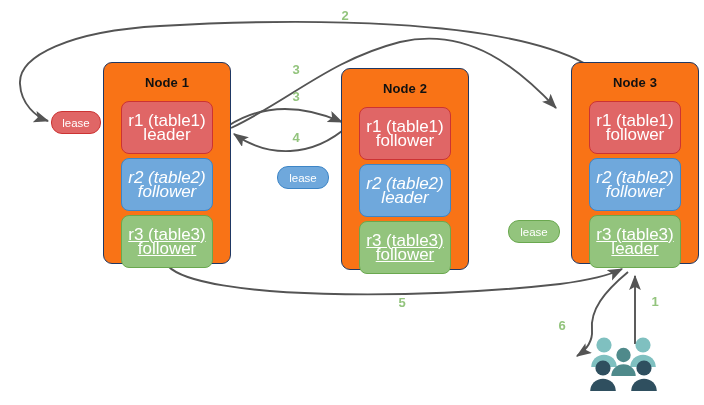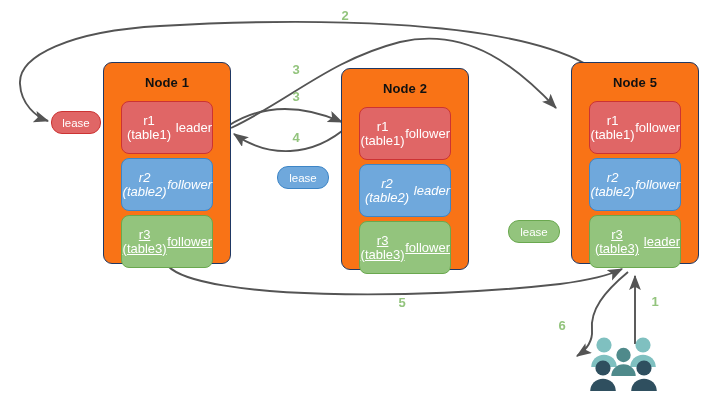--- a/index.html
+++ b/index.html
@@ -45,25 +45,25 @@
     letter-spacing: .1px;
   }
   .range-box {
     position: absolute;
     box-sizing: border-box;
     left: 17px;
     right: 17px;
     height: 53px;
     border-radius: 8px;
     display: flex;
-    flex-direction: row;
+    flex-direction: column;
     align-items: center;
     justify-content: center;
     color: #ffffff;
-    font-size: 13px;
+    font-size: 17px;
     line-height: 14px;
     text-align: center;
   }
   .range-r1 { background: #e06666; border: 1.6px solid #cc3333; }
   .range-r2 { background: #6fa8dc; border: 1.6px solid #3d85c6; font-style: italic; }
   .range-r3 { background: #93c47d; border: 1.6px solid #6aa84f; text-decoration: underline; }
   .range-box .ln { display: block; }
 
   .lease {
     position: absolute;
@@ -148,21 +148,21 @@
       <span class="ln">r2 (table2)</span>
       <span class="ln">leader</span>
     </div>
     <div class="range-box range-r3" style="top:152px;">
       <span class="ln">r3 (table3)</span>
       <span class="ln">follower</span>
     </div>
   </div>
 
   <div class="node-box" style="left:571px; top:62px; width:128px; height:202px;">
-    <div class="node-title">Node 5</div>
+    <div class="node-title">Node 3</div>
     <div class="range-box range-r1" style="top:38px;">
       <span class="ln">r1 (table1)</span>
       <span class="ln">follower</span>
     </div>
     <div class="range-box range-r2" style="top:95px;">
       <span class="ln">r2 (table2)</span>
       <span class="ln">follower</span>
     </div>
     <div class="range-box range-r3" style="top:152px;">
       <span class="ln">r3 (table3)</span>

